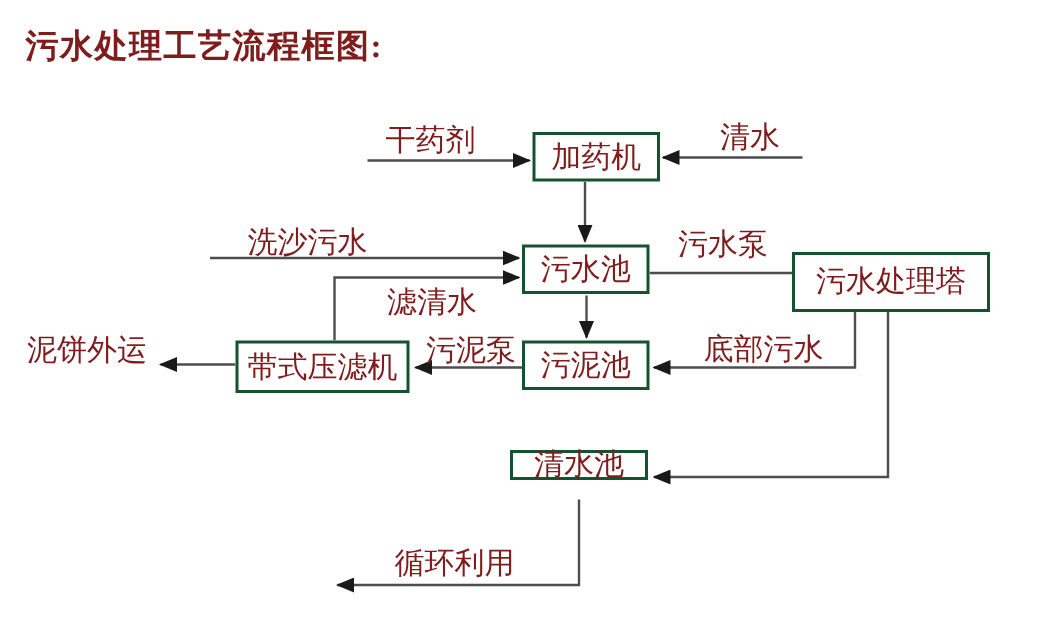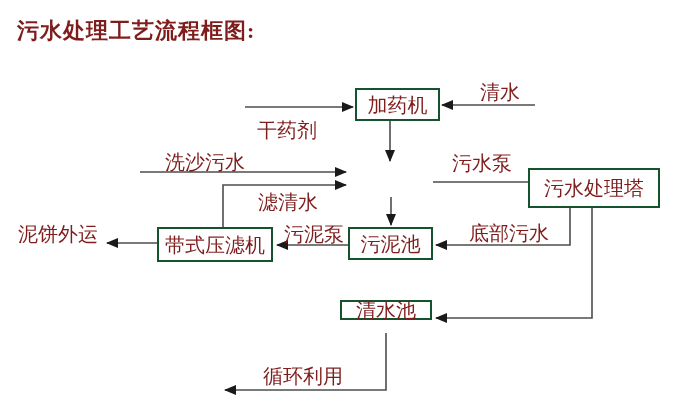--- a/index.html
+++ b/index.html
@@ -89,26 +89,27 @@
     <line x1="348" y1="245" x2="277" y2="245" marker-end="url(#ah)"></line>
 
     <line x1="157" y1="243" x2="107" y2="243" marker-end="url(#ah)"></line>
 
     <polyline points="592,198 592,318 436,318" marker-end="url(#ah)"></polyline>
 
     <polyline points="386,333 386,390 225,390" marker-end="url(#ah)"></polyline>
   </svg>
 
   <div class="node" style="left:355px; top:88px;  width:85px;  height:33px;">加药机</div>
+  <div class="node" style="left:348px; top:163px; width:85px;  height:33px;">污水池</div>
   <div class="node" style="left:528px; top:168px; width:132px; height:40px;">污水处理塔</div>
   <div class="node" style="left:348px; top:227px; width:85px;  height:33px;">污泥池</div>
   <div class="node" style="left:157px; top:227px; width:116px; height:35px;">带式压滤机</div>
   <div class="node" style="left:340px; top:300px; width:92px;  height:20px;">清水池</div>
 
-  <span class="lbl" style="left:257px; top:84px;margin-top:36px;">干药剂</span>
+  <span class="lbl" style="left:257px; top:84px;">干药剂</span>
   <span class="lbl" style="left:480px; top:82px;text-align:right;">清水</span>
   <span class="lbl" style="left:165px; top:152px;">洗沙污水</span>
   <span class="lbl" style="left:452px; top:153px;">污水泵</span>
   <span class="lbl" style="left:258px; top:192px;">滤清水</span>
   <span class="lbl" style="left:284px; top:224px;">污泥泵</span>
   <span class="lbl" style="left:469px; top:223px;">底部污水</span>
   <span class="lbl" style="left:18px;  top:224px;">泥饼外运</span>
   <span class="lbl" style="left:263px; top:366px;">循环利用</span>
 
 </div>

